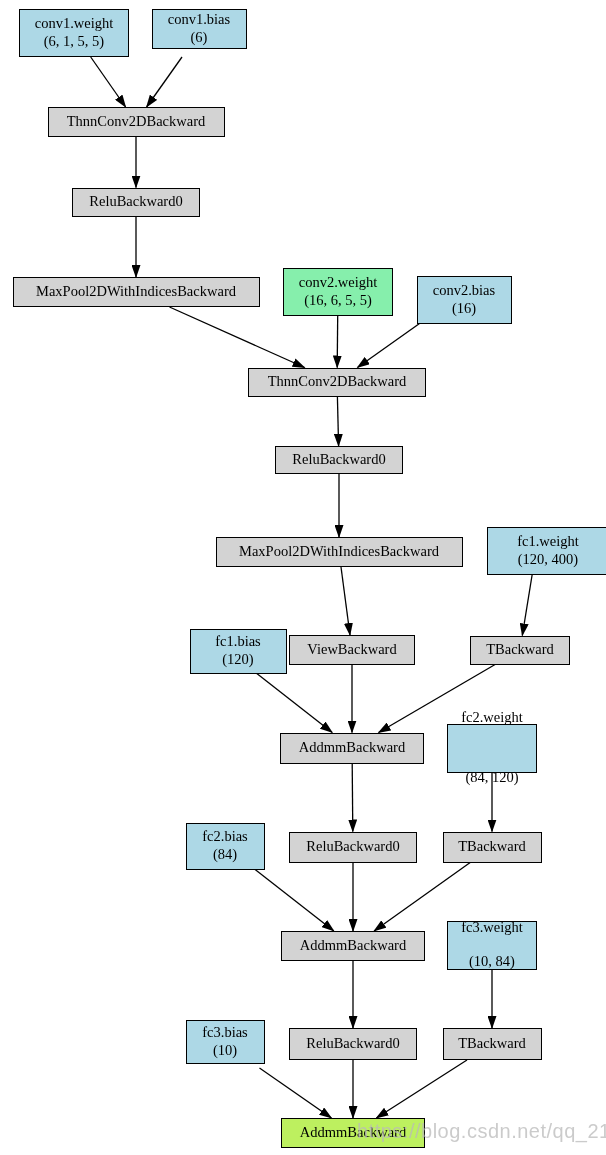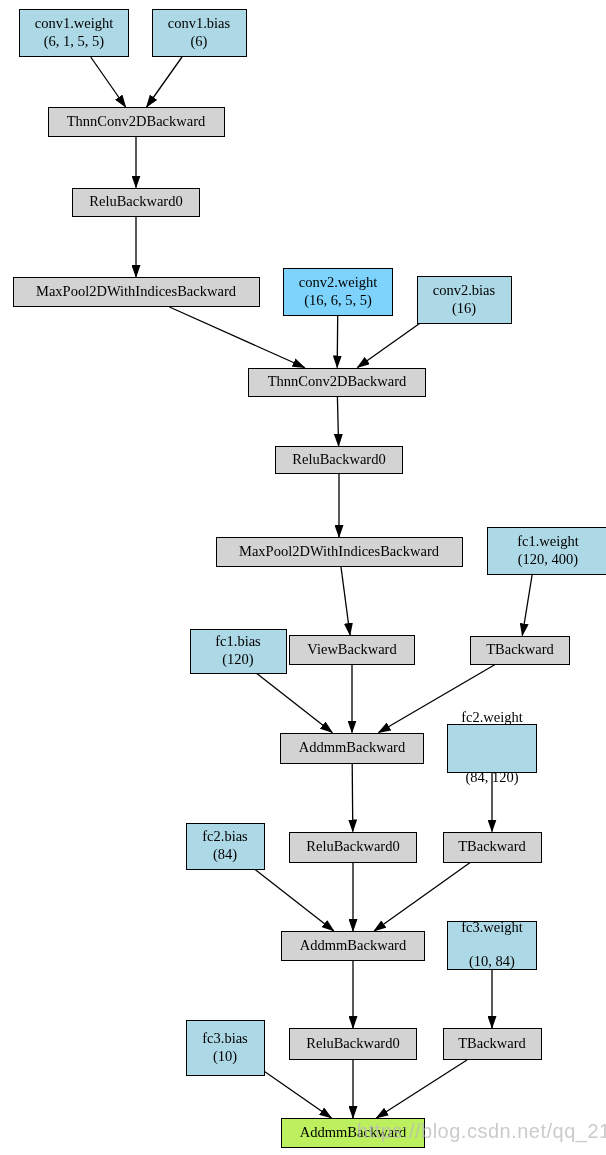--- a/index.html
+++ b/index.html
@@ -81,34 +81,34 @@
         <line x1="353.0" y1="1060.0" x2="353.0" y2="1118.0" stroke="#000000" stroke-width="1.3" marker-end="url(#arrowhead)"></line>
         <line x1="467.0" y1="1060.0" x2="376.4" y2="1118.0" stroke="#000000" stroke-width="1.3" marker-end="url(#arrowhead)"></line>
       </g>
   </svg>
 
   <div id="node-layer">
       <div class="node" style="left: 19px; top: 9px; width: 110px; height: 48px; background: rgb(173, 216, 230); border-color: rgb(0, 0, 0);">
         <span>conv1.weight</span>
         <span>(6, 1, 5, 5)</span>
       </div>
-      <div class="node" style="left: 151.5px; top: 9px; width: 95px; height: 48px; background: rgb(173, 216, 230); border-color: rgb(0, 0, 0);">
+      <div class="node" style="left: 151.5px; top: 9px; width: 95px; height: 40px; background: rgb(173, 216, 230); border-color: rgb(0, 0, 0);">
         <span>conv1.bias</span>
         <span>(6)</span>
       </div>
       <div class="node" style="left: 47.5px; top: 107px; width: 177px; height: 30px; background: rgb(211, 211, 211); border-color: rgb(0, 0, 0);">
         <span>ThnnConv2DBackward</span>
       </div>
       <div class="node" style="left: 72px; top: 187.5px; width: 128px; height: 29px; background: rgb(211, 211, 211); border-color: rgb(0, 0, 0);">
         <span>ReluBackward0</span>
       </div>
       <div class="node" style="left: 12.5px; top: 277px; width: 247px; height: 30px; background: rgb(211, 211, 211); border-color: rgb(0, 0, 0);">
         <span>MaxPool2DWithIndicesBackward</span>
       </div>
-      <div class="node" style="left: 283px; top: 268px; width: 110px; height: 48px; background: #7dd3fc; border-color: rgb(0, 0, 0);">
+      <div class="node" style="left: 283px; top: 268px; width: 110px; height: 48px; background: #86efac; border-color: rgb(0, 0, 0);">
         <span>conv2.weight</span>
         <span>(16, 6, 5, 5)</span>
       </div>
       <div class="node" style="left: 416.5px; top: 276px; width: 95px; height: 48px; background: rgb(173, 216, 230); border-color: rgb(0, 0, 0);">
         <span>conv2.bias</span>
         <span>(16)</span>
       </div>
       <div class="node" style="left: 248px; top: 367.5px; width: 178px; height: 29px; background: rgb(211, 211, 211); border-color: rgb(0, 0, 0);">
         <span>ThnnConv2DBackward</span>
       </div>
@@ -149,21 +149,21 @@
       <div class="node" style="left: 442.5px; top: 831.5px; width: 99px; height: 31px; background: rgb(211, 211, 211); border-color: rgb(0, 0, 0);">
         <span>TBackward</span>
       </div>
       <div class="node" style="left: 281px; top: 931px; width: 144px; height: 30px; background: rgb(211, 211, 211); border-color: rgb(0, 0, 0);">
         <span>AddmmBackward</span>
       </div>
       <div class="node" style="left: 447px; top: 920.5px; width: 90px; height: 49px; background: rgb(173, 216, 230); border-color: rgb(0, 0, 0); gap: 16px;">
         <span>fc3.weight</span>
         <span>(10, 84)</span>
       </div>
-      <div class="node" style="left: 185.5px; top: 1020px; width: 79px; height: 56px; background: rgb(173, 216, 230); border-color: rgb(0, 0, 0);">
+      <div class="node" style="left: 185.5px; top: 1020px; width: 79px; height: 44px; background: rgb(173, 216, 230); border-color: rgb(0, 0, 0);">
         <span>fc3.bias</span>
         <span>(10)</span>
       </div>
       <div class="node" style="left: 289px; top: 1028px; width: 128px; height: 32px; background: rgb(211, 211, 211); border-color: rgb(0, 0, 0);">
         <span>ReluBackward0</span>
       </div>
       <div class="node" style="left: 442.5px; top: 1028px; width: 99px; height: 32px; background: rgb(211, 211, 211); border-color: rgb(0, 0, 0);">
         <span>TBackward</span>
       </div>
       <div class="node" style="left: 281px; top: 1118px; width: 144px; height: 30px; background: rgb(189, 240, 95); border-color: rgb(0, 0, 0);">

